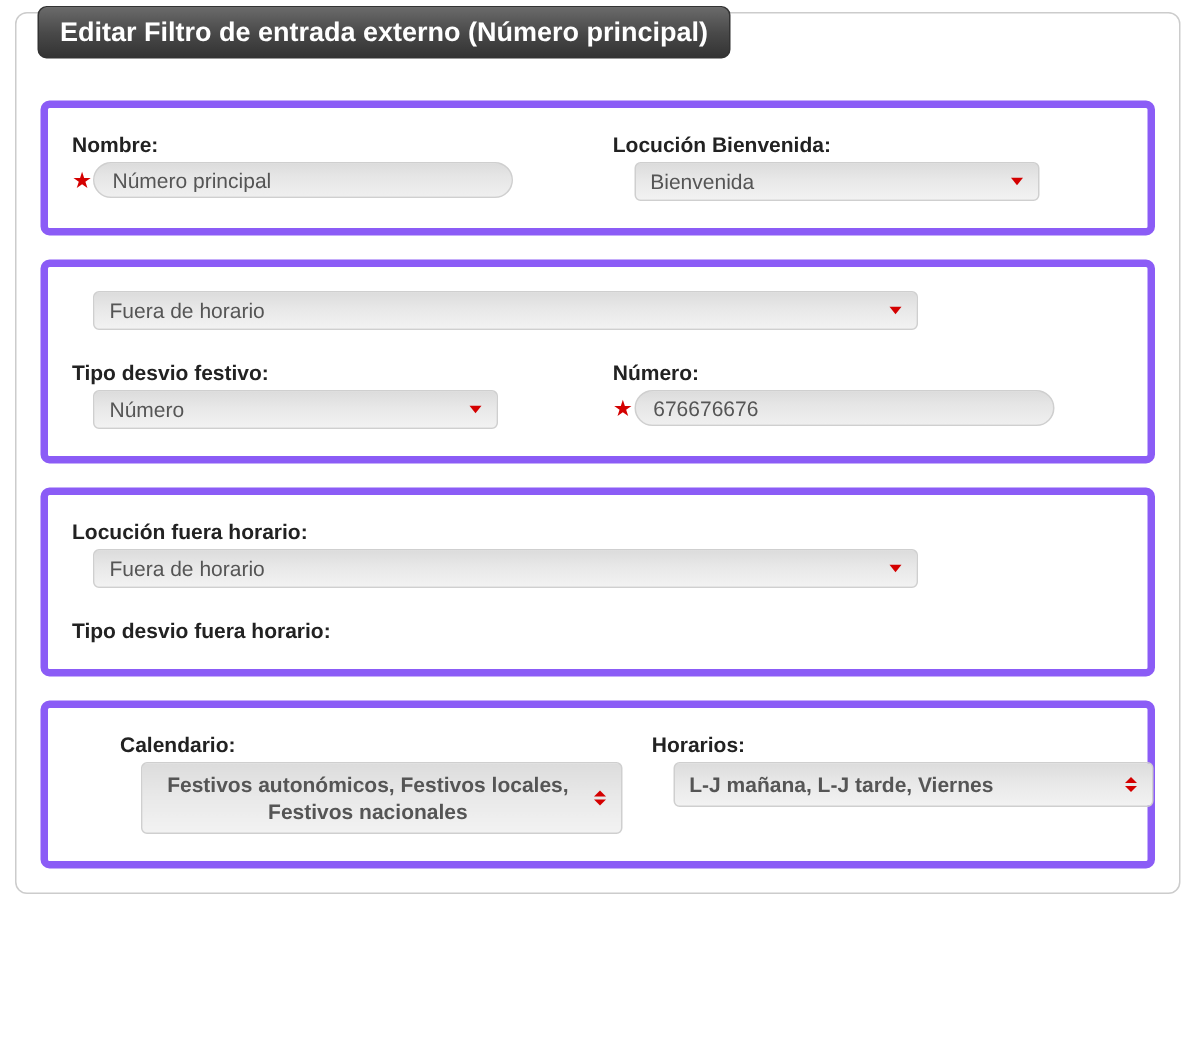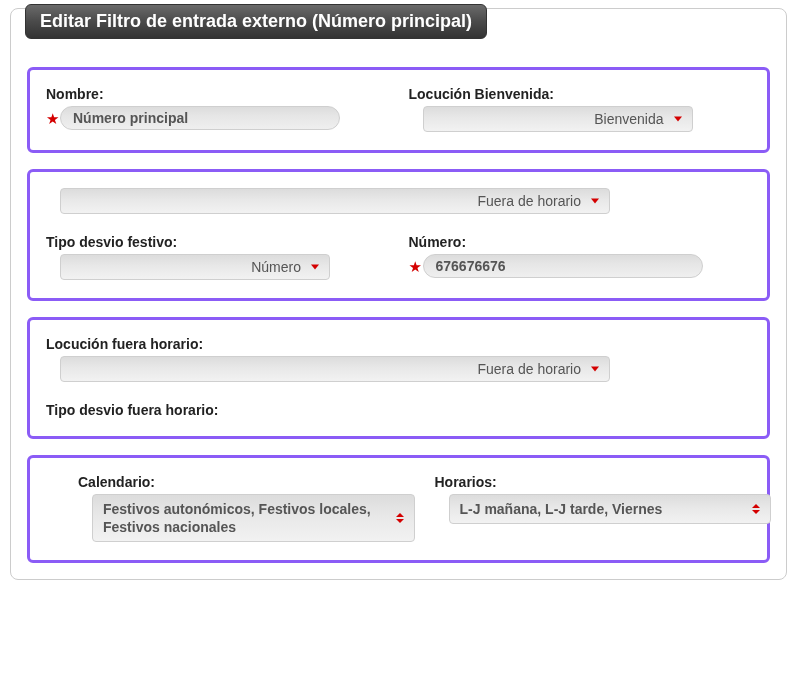--- a/index.html
+++ b/index.html
@@ -24,21 +24,21 @@
       left: 14px;
       background: linear-gradient(to bottom, #6a6a6a 0%, #4a4a4a 50%, #333 100%);
       color: #fff;
       font-weight: bold;
       font-size: 18px;
       padding: 6px 14px;
       border-radius: 6px;
       border: 1px solid #333;
     }
     .panel {
-      border: 3px solid #8b5cf6;
+      border: 5px solid #8b5cf6;
       border-radius: 6px;
       padding: 16px 16px 18px 16px;
       margin-bottom: 16px;
       background: #fff;
     }
     .panel:last-child { margin-bottom: 0; padding-left: 48px; }
     .row {
       display: flex;
       gap: 20px;
     }
@@ -68,39 +68,38 @@
       text-align: left;
       line-height: 1;
     }
     .req-star.hidden { visibility: hidden; }
     .text-input {
       background: linear-gradient(to bottom, #dcdcdc 0%, #e6e6e6 40%, #efefef 100%);
       border: 1px solid #cfcfcf;
       border-radius: 12px;
       padding: 4px 12px;
       font-size: 14px;
-      font-weight: bold;
+      font-weight: normal;
       color: #555;
       height: 24px;
       outline: none;
     }
     .text-input.w-280 { width: 280px; }
     .select {
       position: relative;
       background: linear-gradient(to bottom, #dcdcdc 0%, #e8e8e8 45%, #f2f2f2 100%);
       border: 1px solid #cfcfcf;
       border-radius: 4px;
       height: 26px;
       display: flex;
       align-items: center;
-      padding: 0 28px 0 10px;
+      padding: 0 40px 0 10px;
       font-size: 14px;
       color: #555;
       cursor: pointer;
-      justify-content: flex-end;
     }
     .select.w-270 { width: 270px; }
     .select.w-550 { width: 550px; }
     .select .caret {
       position: absolute;
       right: 10px;
       top: 50%;
       transform: translateY(-50%);
       width: 0; height: 0;
       border-left: 4px solid transparent;
@@ -114,20 +113,21 @@
       border-radius: 4px;
       display: flex;
       align-items: center;
       padding: 5px 28px 5px 10px;
       font-size: 14px;
       font-weight: bold;
       color: #555;
       cursor: pointer;
       min-height: 26px;
       line-height: 1.3;
+      text-align: center;
     }
     .multi-select.w-350 { width: 350px; }
     .multi-select .sort-caret {
       position: absolute;
       right: 10px;
       top: 50%;
       transform: translateY(-50%);
       display: flex;
       flex-direction: column;
       gap: 2px;

